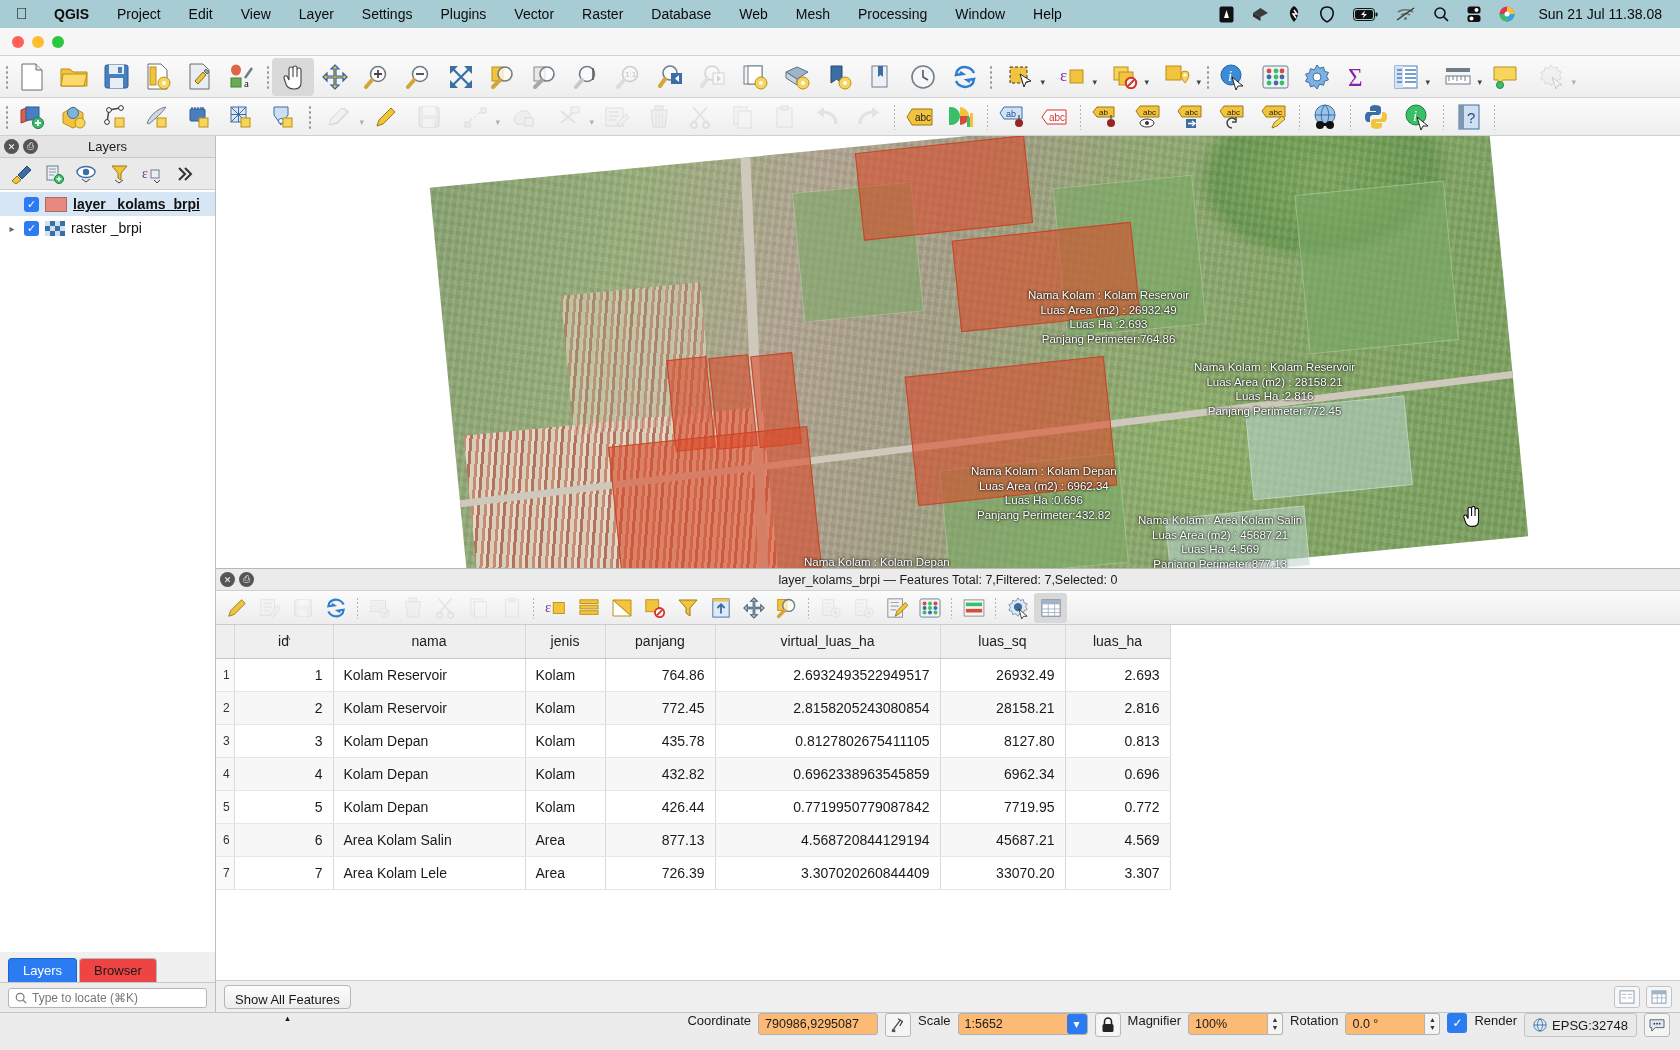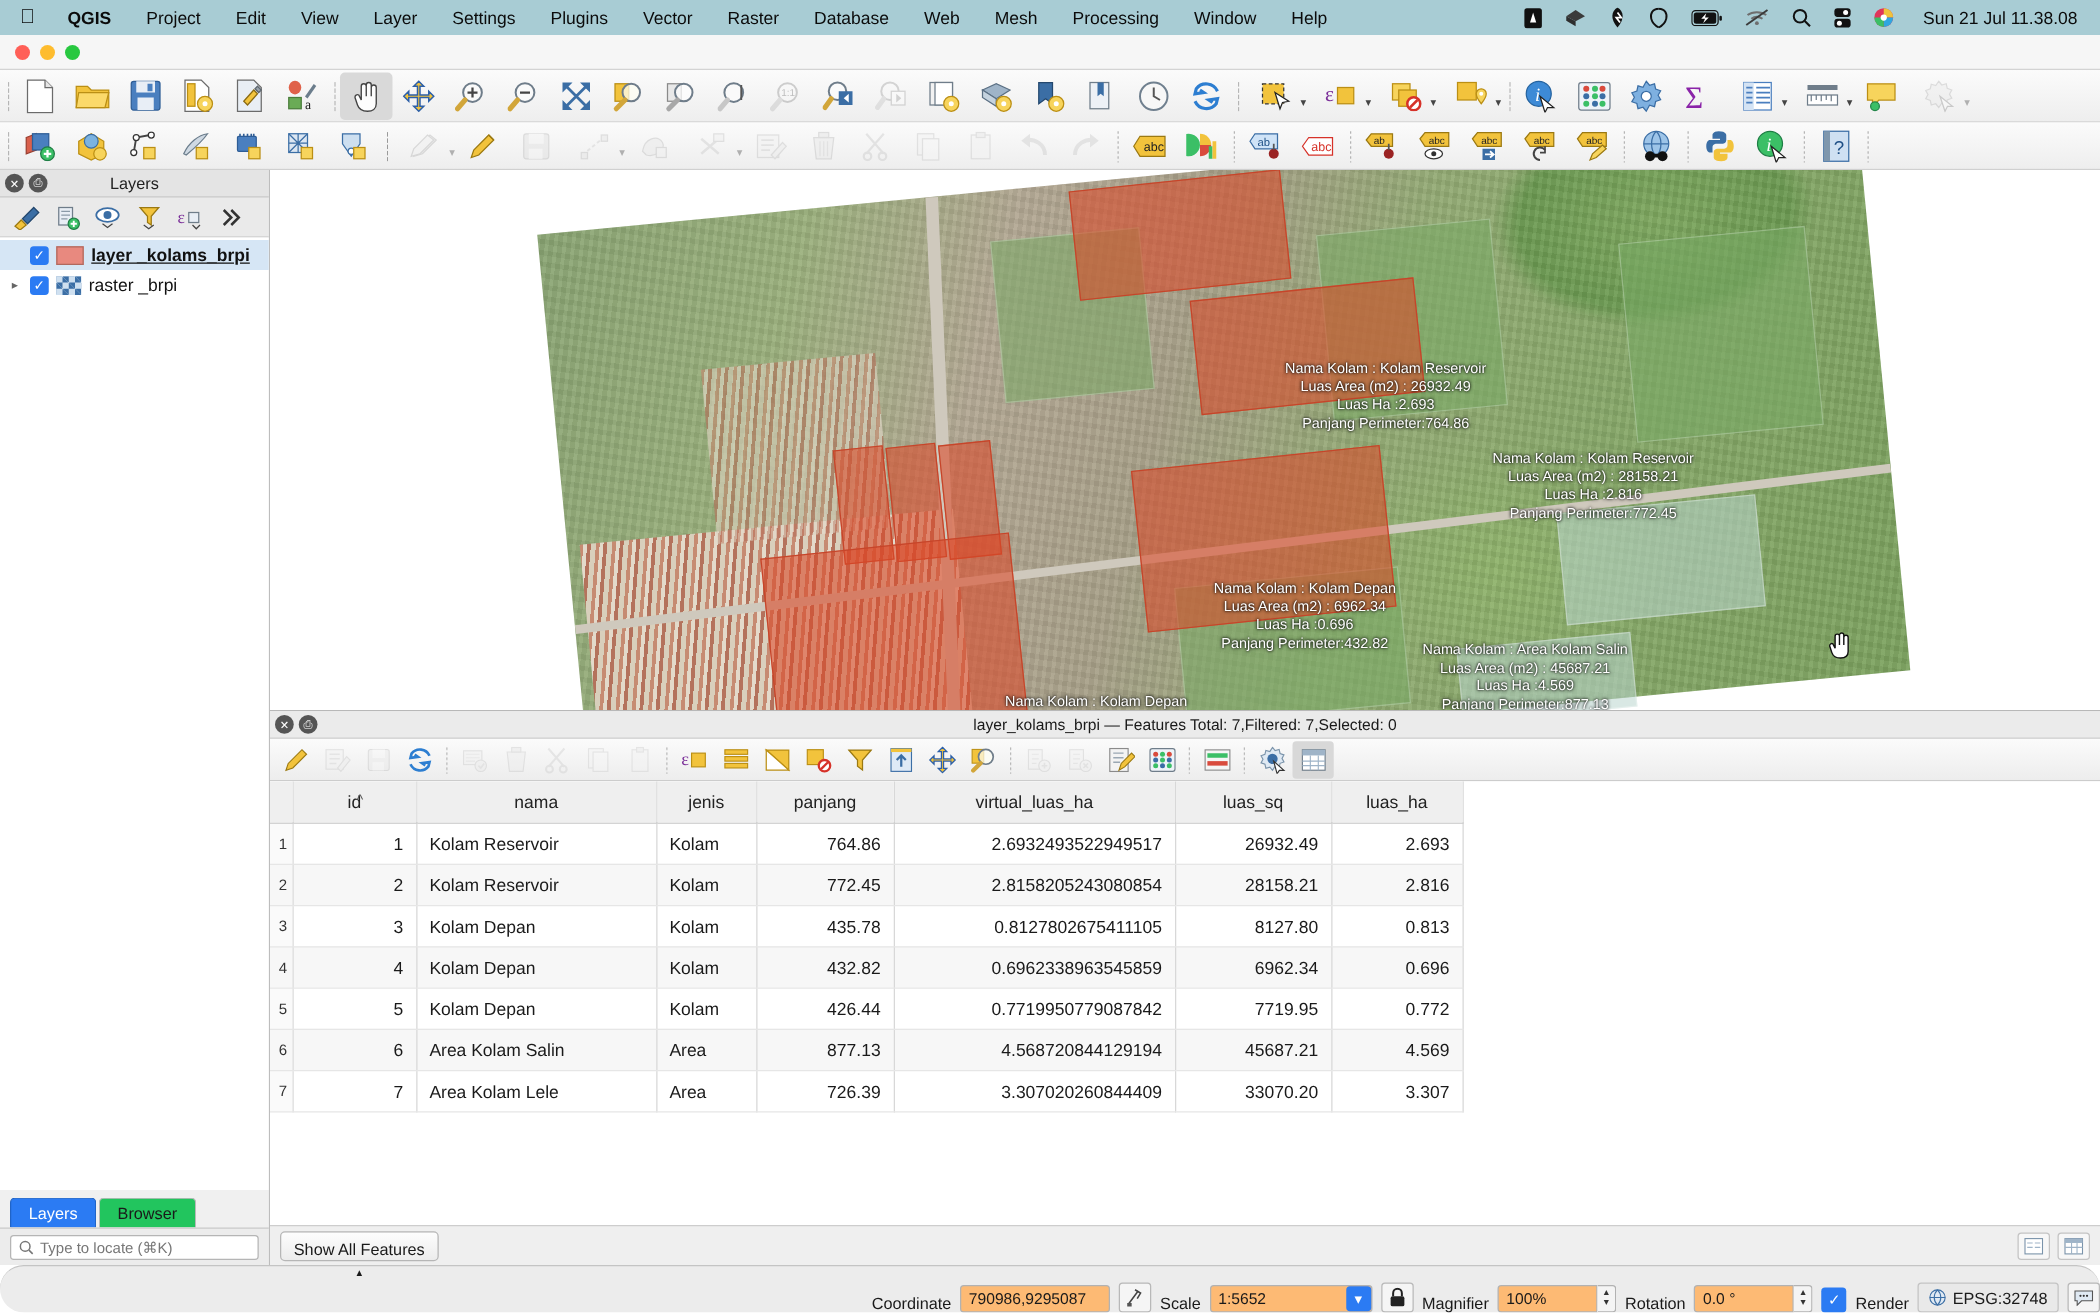--- a/index.html
+++ b/index.html
@@ -76,21 +76,21 @@
   .arrow { width:12px; font-size:10px; color:#666; text-align:center;}
   .chk { width:15px;height:15px;border-radius:3px;background:#2b7bf3;color:#fff;font-size:11px;display:flex;align-items:center;justify-content:center;flex:0 0 auto;}
   .swatch { width:22px;height:15px;background:#e8897f;border:1px solid #b0695f; flex:0 0 auto;}
   .rast { width:20px;height:15px;flex:0 0 auto;
     background-image:linear-gradient(45deg,#3b6ea5 25%,transparent 25%,transparent 75%,#3b6ea5 75%),
                      linear-gradient(45deg,#3b6ea5 25%,#cfe0f0 25%,#cfe0f0 75%,#3b6ea5 75%);
     background-size:10px 10px; background-position:0 0,5px 5px;}
   .layer-name { font-size:14px; color:#111; }
   .layer-name.b { font-weight:bold; text-decoration:underline; }
   .panel-tabs { height:30px; display:flex; align-items:flex-end; background:#f0f0f0; padding-left:8px; gap:2px;}
-  .ptab { padding:4px 14px; font-size:13px; border:1px solid #b9b9b9; border-bottom:none; border-radius:4px 4px 0 0; background:#22c55e;}
+  .ptab { padding:4px 14px; font-size:13px; border:1px solid #b9b9b9; border-bottom:none; border-radius:4px 4px 0 0; background:#ef4444;}
   .ptab.on { background:#2b7bf3; color:#fff; border-color:#2064c7;}
   #locatebar { height:30px; background:#ececec; border-top:1px solid #c9c9c9; display:flex; align-items:center;}
   #locate { margin:0 8px; flex:1; height:20px; border:1px solid #b5b5b5; border-radius:3px; background:#fff;
             display:flex; align-items:center; gap:5px; padding:0 6px; font-size:12px; color:#777;}
 
   
   #mapwrap { flex:1; display:flex; flex-direction:column; min-width:0;}
   #map { height:432px; position:relative; overflow:hidden; background:#ffffff; }
   #aerial { position:absolute; left:233px; top:0px; width:1060px; height:452px;
             transform:rotate(-5.5deg); transform-origin:50% 50%;
@@ -142,22 +142,22 @@
   td.num { text-align:right; padding-right:10px; }
   td.txt { text-align:left; padding-left:10px; }
   .sortcaret{ position:absolute; right:42px; top:9px; font-size:11px; color:#555;}
   #attr-bottom { height:32px; background:#efefef; border-top:1px solid #cdcdcd; display:flex; align-items:center; padding:0 8px; gap:8px;}
   #showall { height:24px; background:linear-gradient(#fdfdfd,#ececec); border:1px solid #b6b6b6; border-radius:4px;
              display:flex; align-items:center; gap:6px; padding:0 10px; font-size:13px;flex-direction:column;}
   #attr-bottom .right { margin-left:auto; display:flex; gap:6px; }
   .modebtn{width:26px;height:22px;display:flex;align-items:center;justify-content:center;border:1px solid #c3c3c3;background:#f7f7f7;border-radius:3px;}
 
   
-  #status { height:38px; background:#ececec; border-top:1px solid #c4c4c4; display:flex; align-items:flex-end;
-            justify-content:flex-end; gap:7px; font-size:13px;border-radius:19px; }
+  #status { height:38px; background:#ececec; border-top:1px solid #c4c4c4; display:flex; align-items:flex-start;
+            justify-content:flex-end; gap:7px; padding-right:10px; font-size:13px; }
   .sfield { height:22px; border:1px solid #b2b2b2; border-radius:3px; background:#fdba74; display:flex; align-items:center;
             padding:0 6px; font-size:12.5px; }
   .slabel{ color:#1a1a1a; }
   .spin { width:15px; height:22px; border:1px solid #b2b2b2; border-left:none; border-radius:0 3px 3px 0; background:#f4f4f4;
           display:flex; flex-direction:column; align-items:center; justify-content:center; font-size:7px; line-height:8px; color:#333;}
   .sbtn{width:26px;height:24px;border:1px solid #b8b8b8;border-radius:3px;background:#f5f5f5;display:flex;align-items:center;justify-content:center;}
   .blue-box{width:20px;height:20px;background:#2b7bf3;border-radius:3px;display:flex;align-items:center;justify-content:center;color:#fff;font-size:12px;}
   #crs{height:24px;border:1px solid #c3c3c3;border-radius:3px;background:#e9e9e9;display:flex;align-items:center;gap:5px;padding:0 8px;}
 </style>
 </head>

